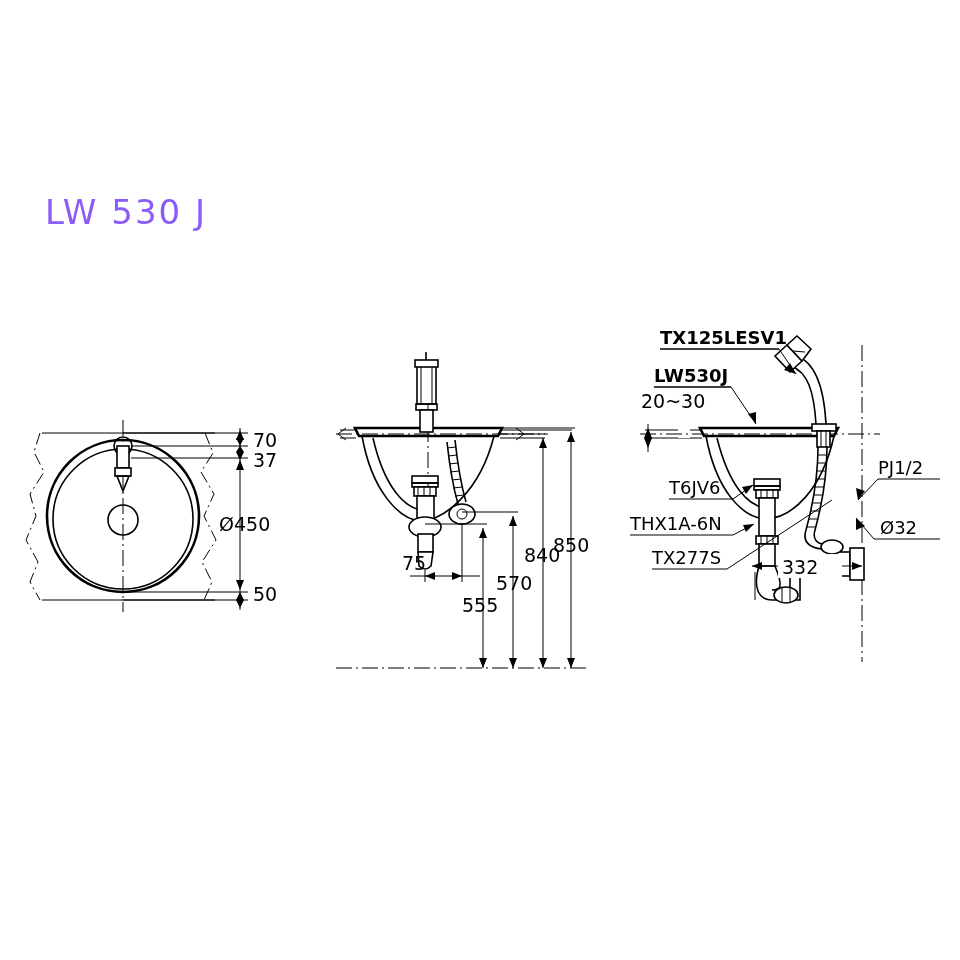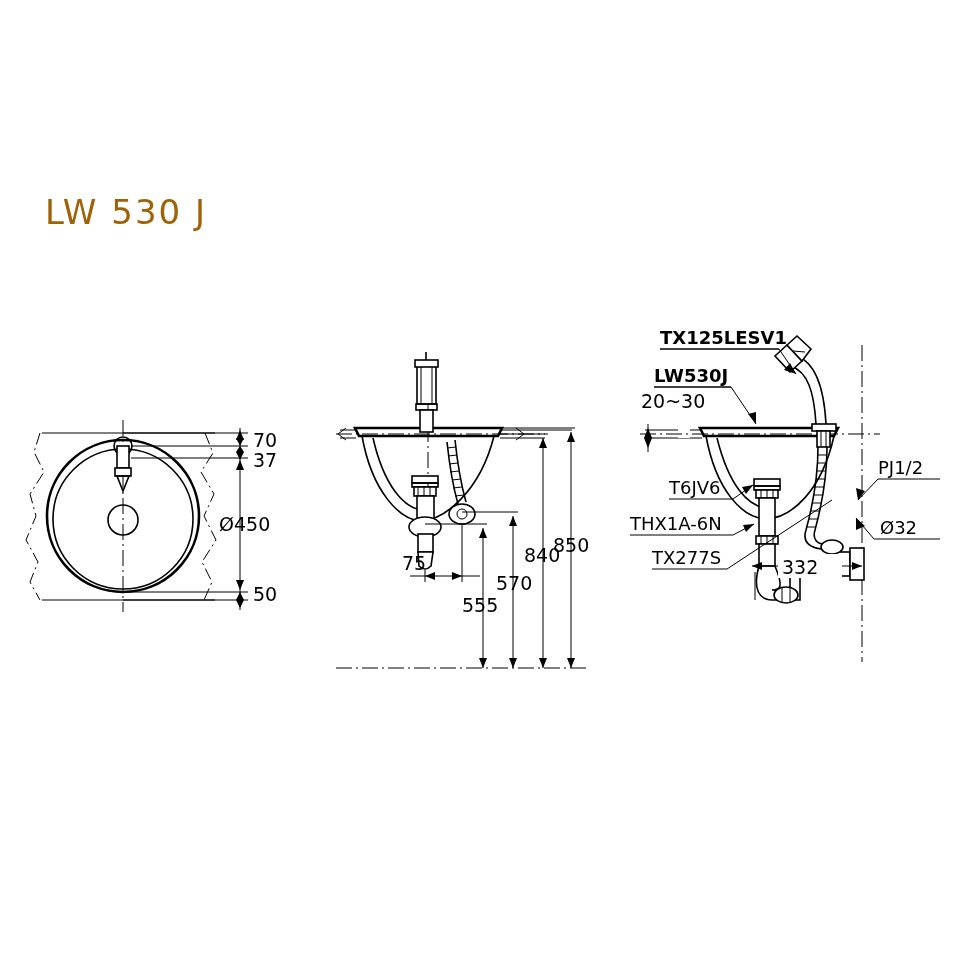--- a/index.html
+++ b/index.html
@@ -20,21 +20,21 @@
     width: 960px;
     height: 960px;
   }
   .title-text {
     position: absolute;
     left: 45px;
     top: 192px;
     font-family: "DejaVu Sans", sans-serif;
     font-size: 34px;
     letter-spacing: 2px;
-    color: #a16207;
+    color: #8b5cf6;
     white-space: nowrap;
   }
   svg { display: block; }
   text {
     font-family: "DejaVu Sans", sans-serif;
     fill: #000000;
   }
   .dim-txt { font-size: 19px; }
   .lbl-txt { font-size: 18px; }
   .lbl-bold { font-size: 18px; font-weight: bold; }

